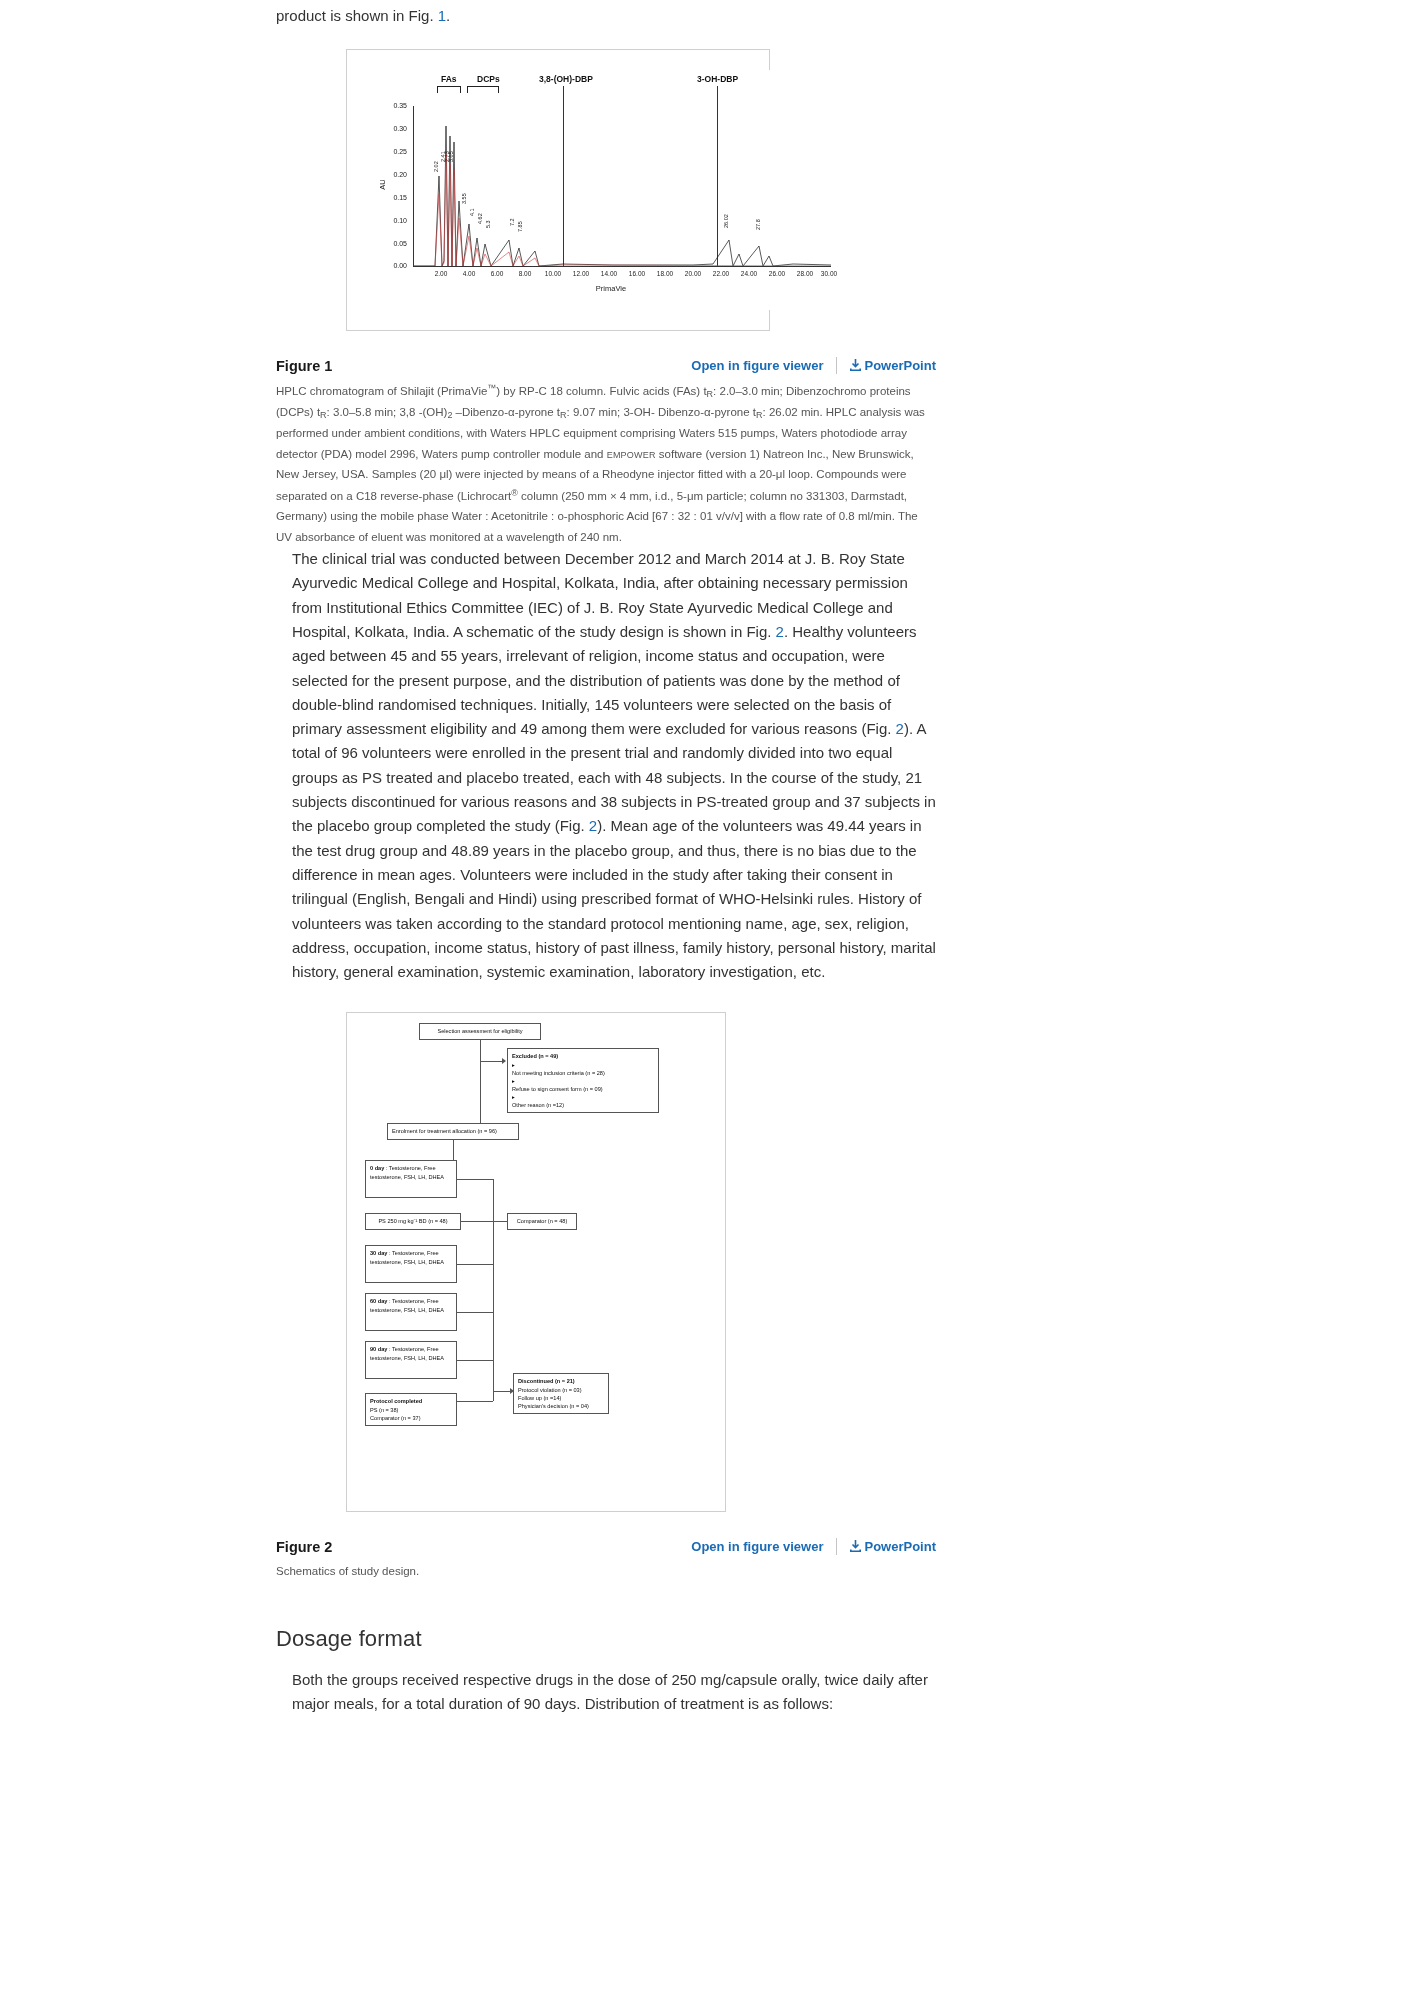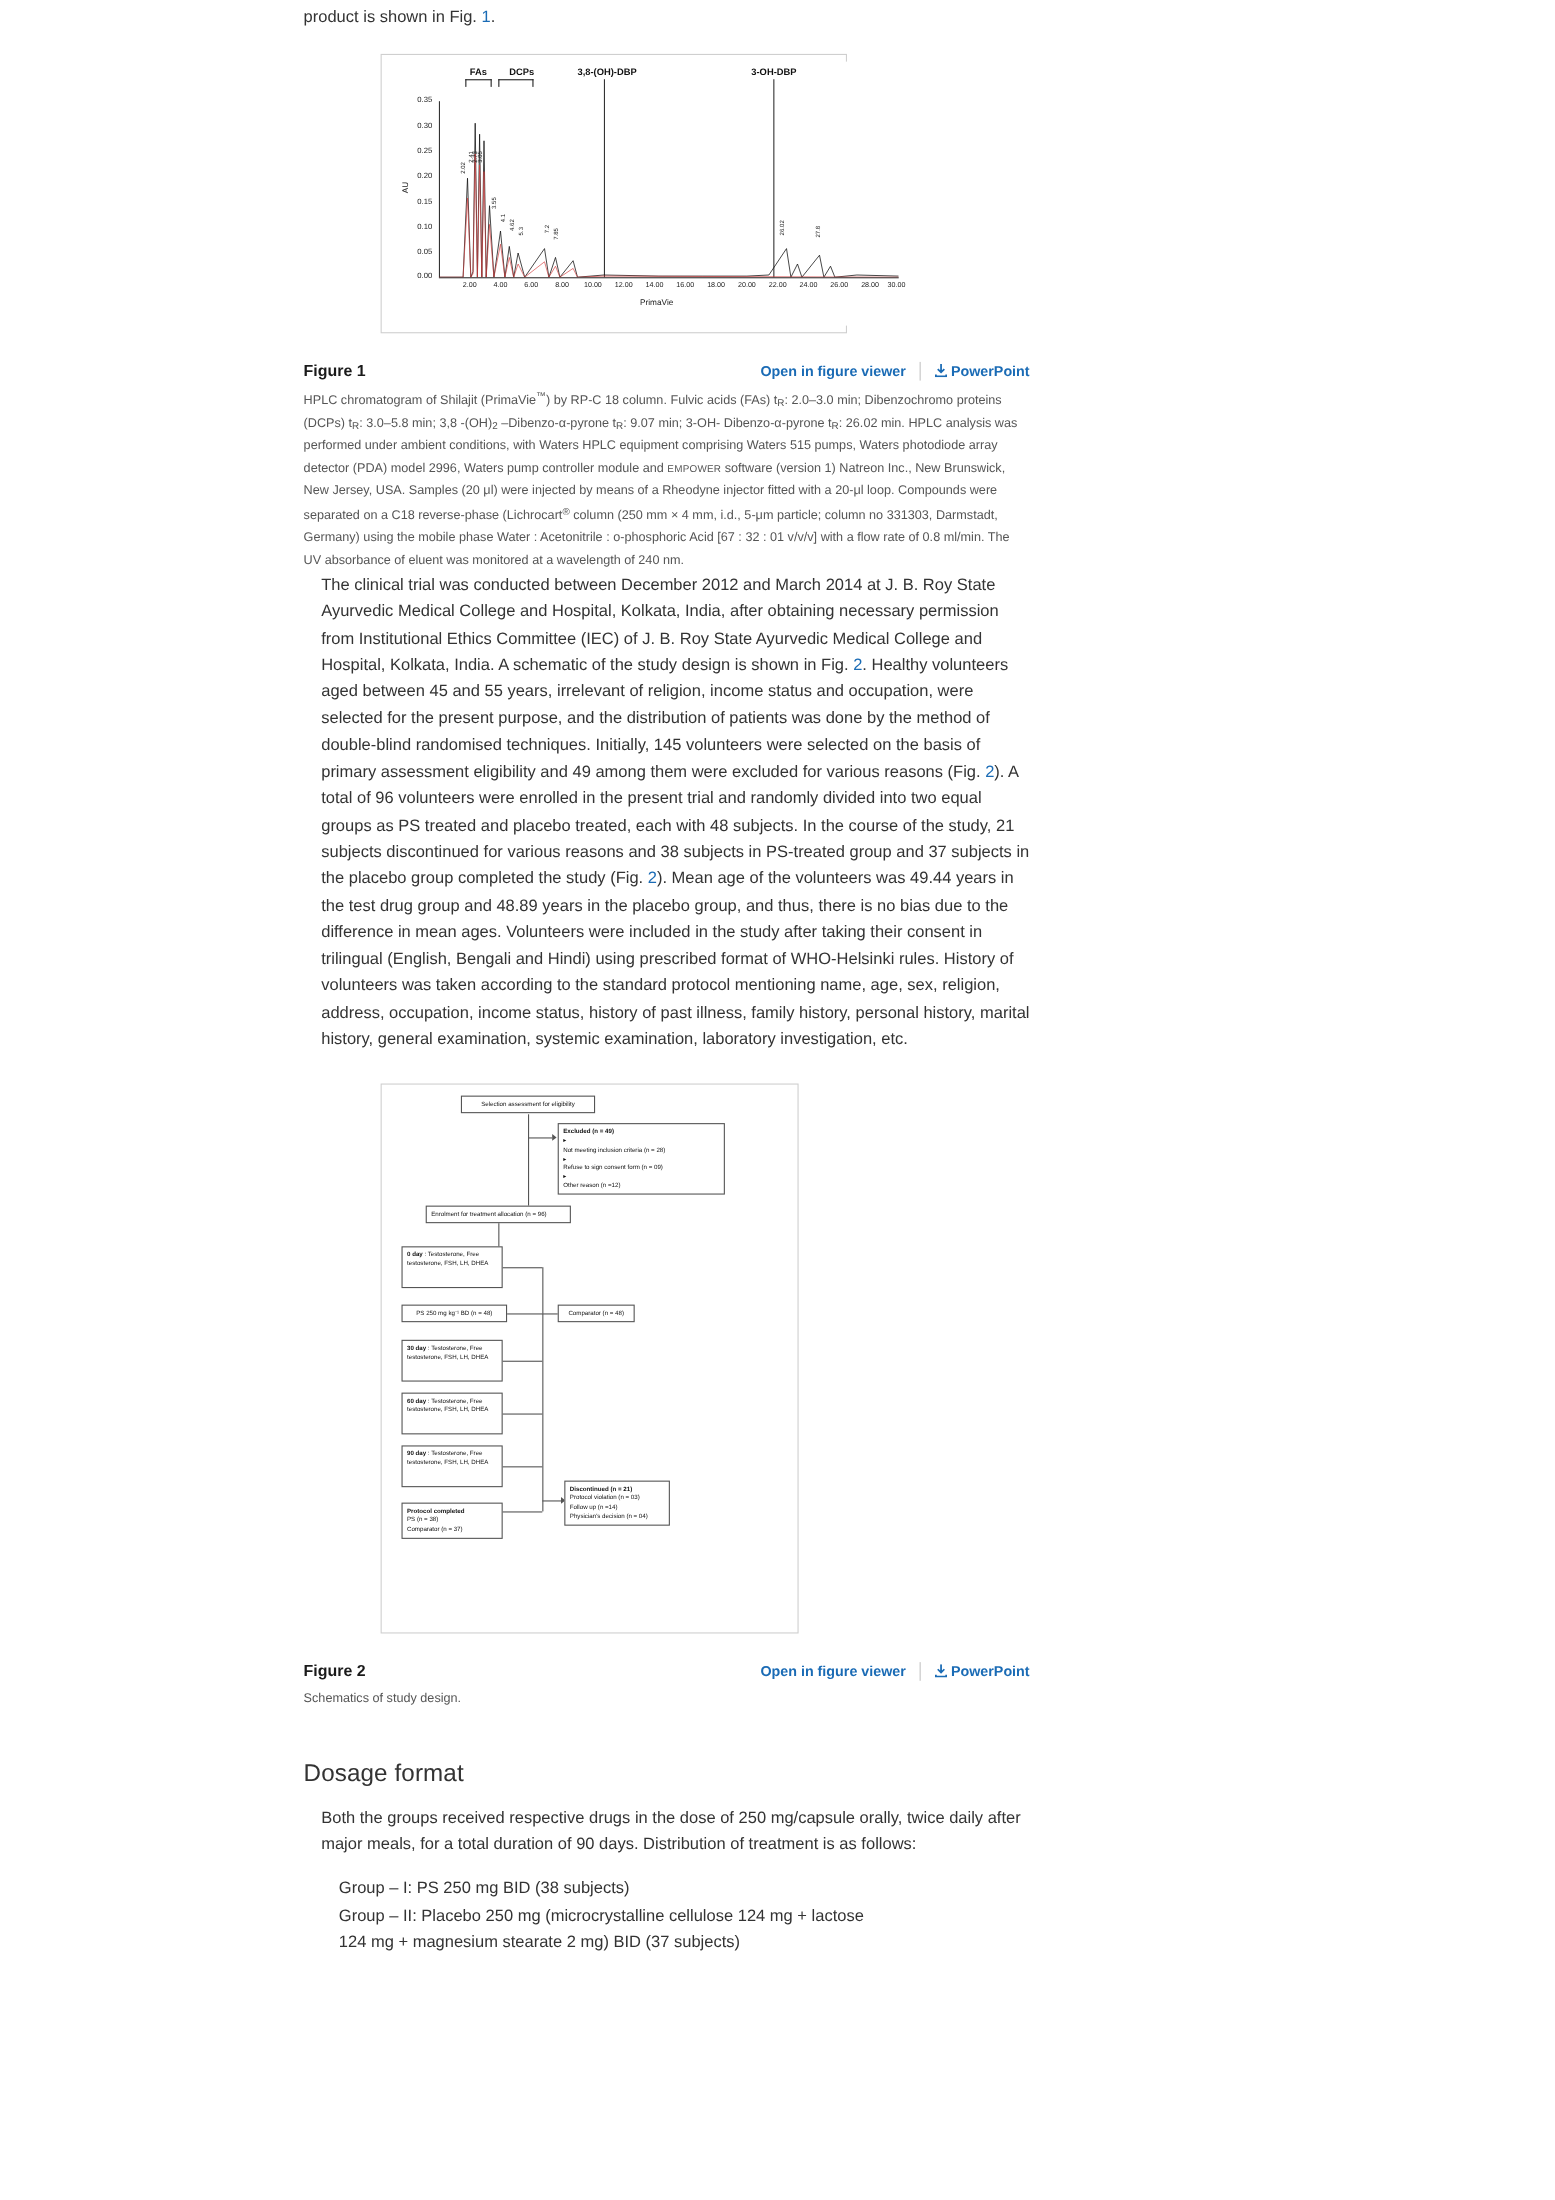--- a/index.html
+++ b/index.html
@@ -33,21 +33,21 @@
   .link { color: #1a6bb5; text-decoration: none; }
 
   
   .figure-wrap {
     margin-top: 22px;
     width: 660px;
   }
   .fig-frame {
     border: 1px solid #cfcfcf;
     background: #ffffff;
-    padding: 6px;
+    padding: 20px;
     width: 424px;
     margin-left: 70px;
   }
   .chromatogram {
     position: relative;
     width: 488px;
     height: 240px;
     background: #fff;
   }
   .chrom-labels {
@@ -400,20 +400,15 @@
                 <path d="M5.5 0v7M2.5 4.5l3 3 3-3" stroke="#1a6bb5" stroke-width="1.6" fill="none"></path>
                 <path d="M0.8 9.5v1.7h9.4V9.5" stroke="#1a6bb5" stroke-width="1.6" fill="none"></path>
               </svg><span>PowerPoint</span></a>
         </div>
       </div>
       <div class="fig-caption">Schematics of study design.</div>
     </div>
 
     <h2 class="sec">Dosage format</h2>
     <p class="body">Both the groups received respective drugs in the dose of 250 mg/capsule orally, twice daily after major meals, for a total duration of 90 days. Distribution of treatment is as follows:</p>
-    <div class="dosage-list">
-      <div>Group – I: PS 250 mg BID (38 subjects)</div>
-      <div>Group – II: Placebo 250 mg (microcrystalline cellulose 124 mg + lactose</div>
-      <div>124 mg + magnesium stearate 2 mg) BID (37 subjects)</div>
-    </div>
 
   </div>
 </div>
 
 </body></html>

